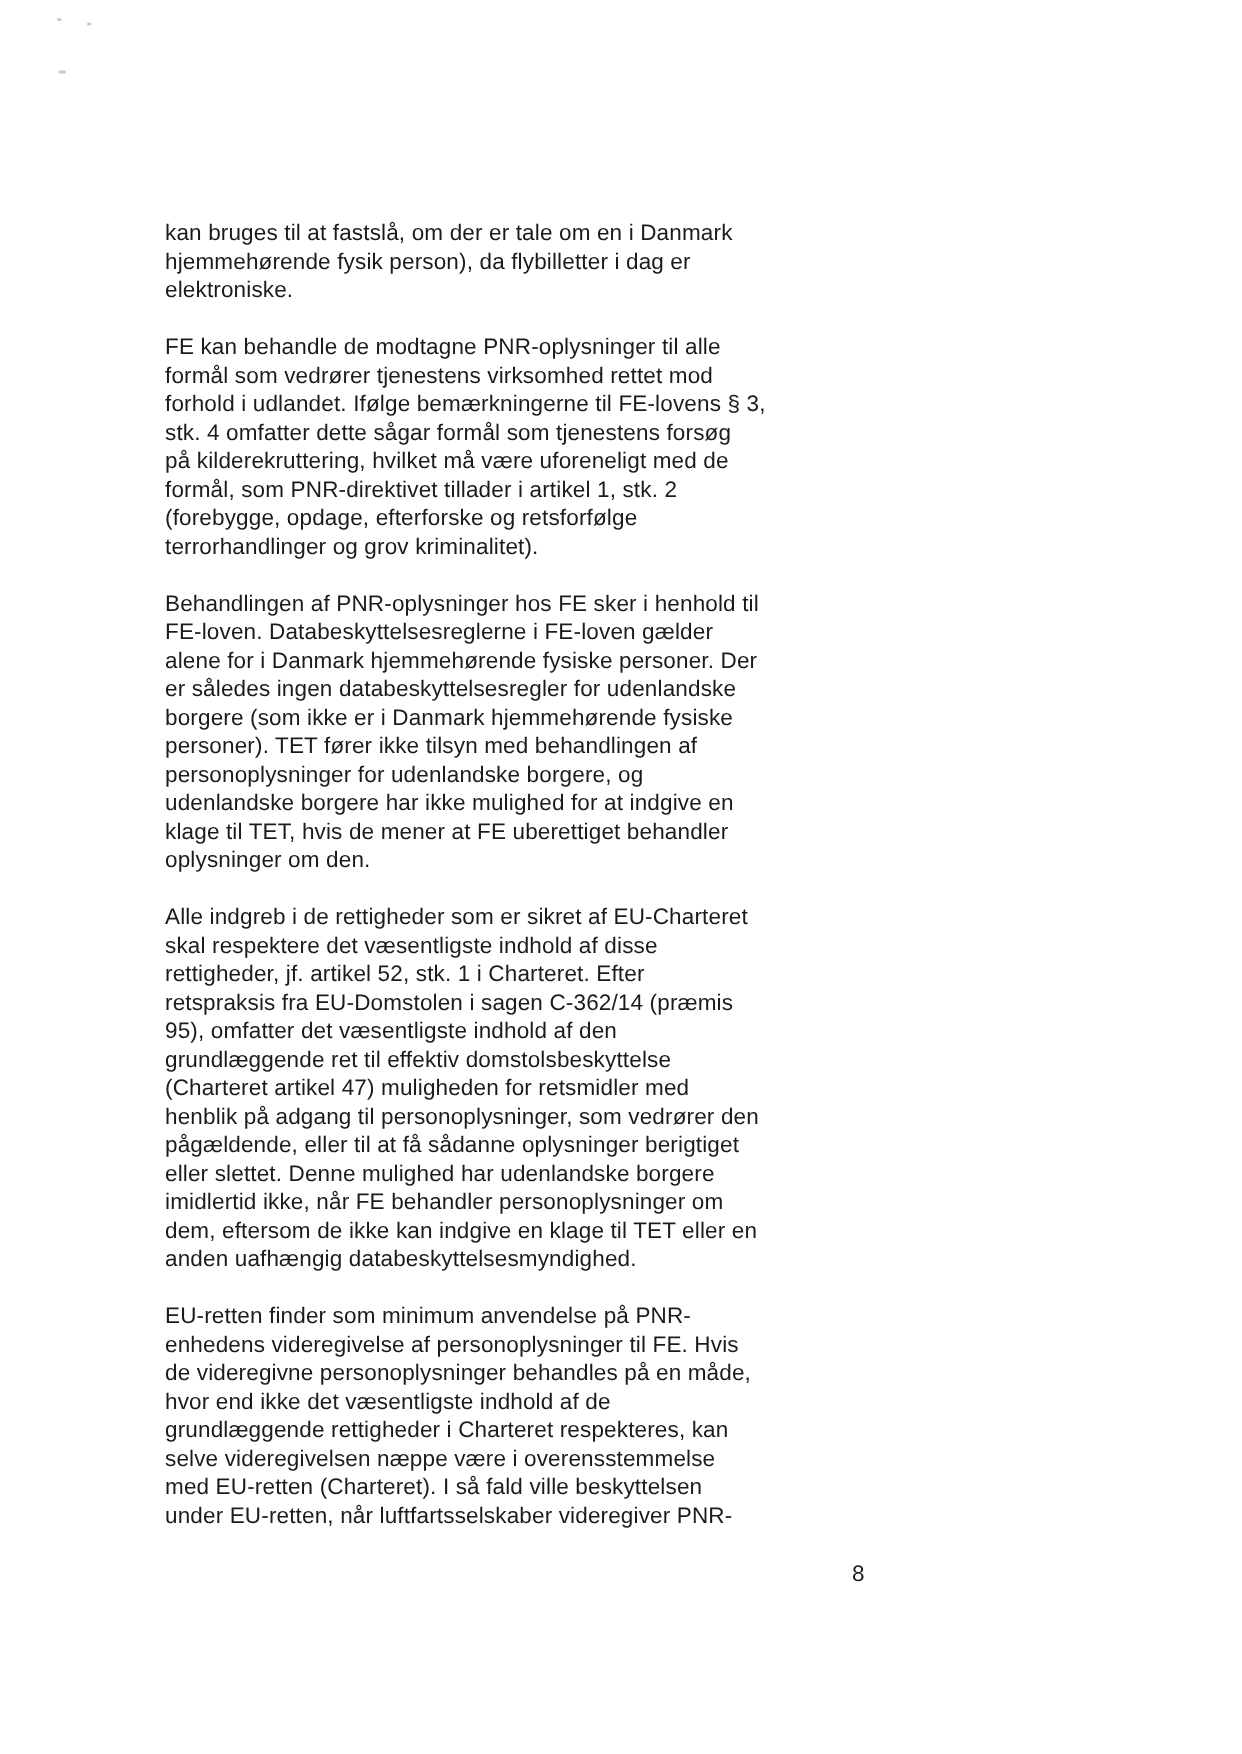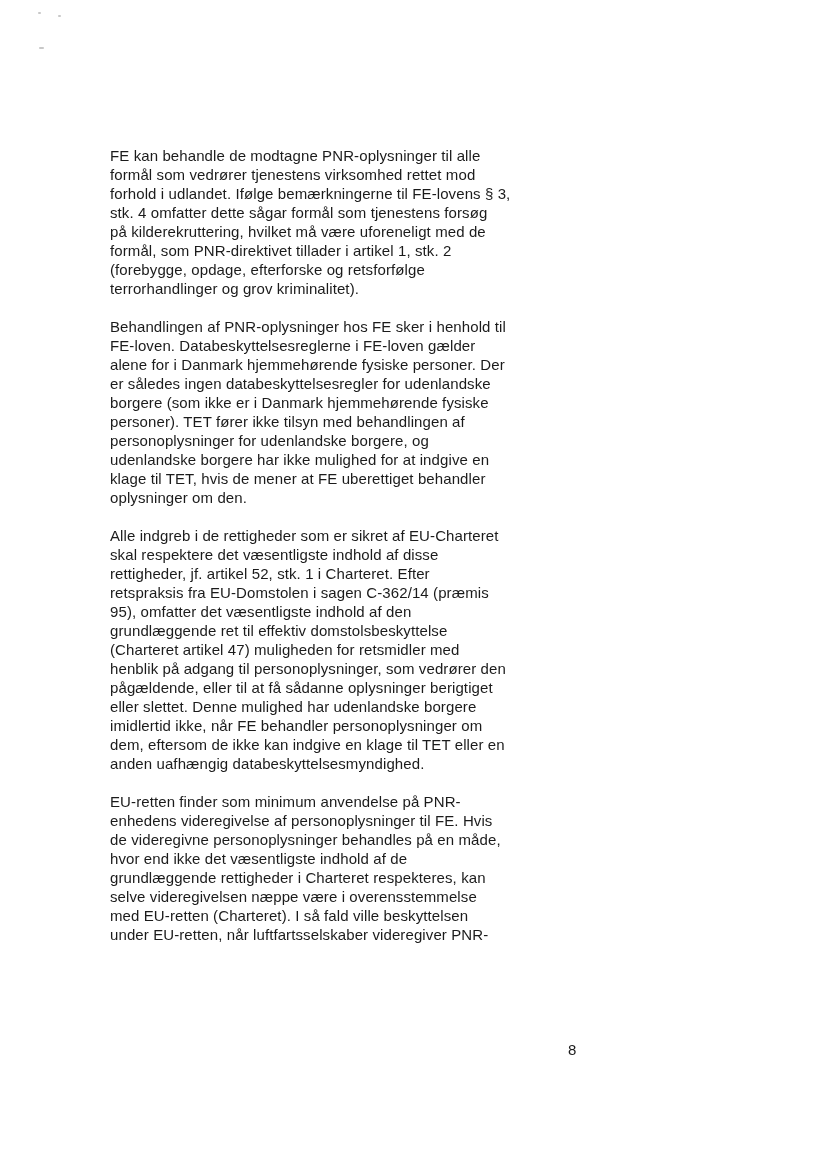--- a/index.html
+++ b/index.html
@@ -51,20 +51,23 @@
 </head>
 <body>
 
 <div class="page">
 
   <div class="scan-mark m1"></div>
   <div class="scan-mark m2"></div>
   <div class="scan-mark m3"></div>
 
   <div class="text-block">
+    <p>kan bruges til at fastslå, om der er tale om en i Danmark
+hjemmehørende fysik person), da flybilletter i dag er
+elektroniske.</p>
     <p>FE kan behandle de modtagne PNR-oplysninger til alle
 formål som vedrører tjenestens virksomhed rettet mod
 forhold i udlandet. Ifølge bemærkningerne til FE-lovens § 3,
 stk. 4 omfatter dette sågar formål som tjenestens forsøg
 på kilderekruttering, hvilket må være uforeneligt med de
 formål, som PNR-direktivet tillader i artikel 1, stk. 2
 (forebygge, opdage, efterforske og retsforfølge
 terrorhandlinger og grov kriminalitet).</p>
     <p>Behandlingen af PNR-oplysninger hos FE sker i henhold til
 FE-loven. Databeskyttelsesreglerne i FE-loven gælder

